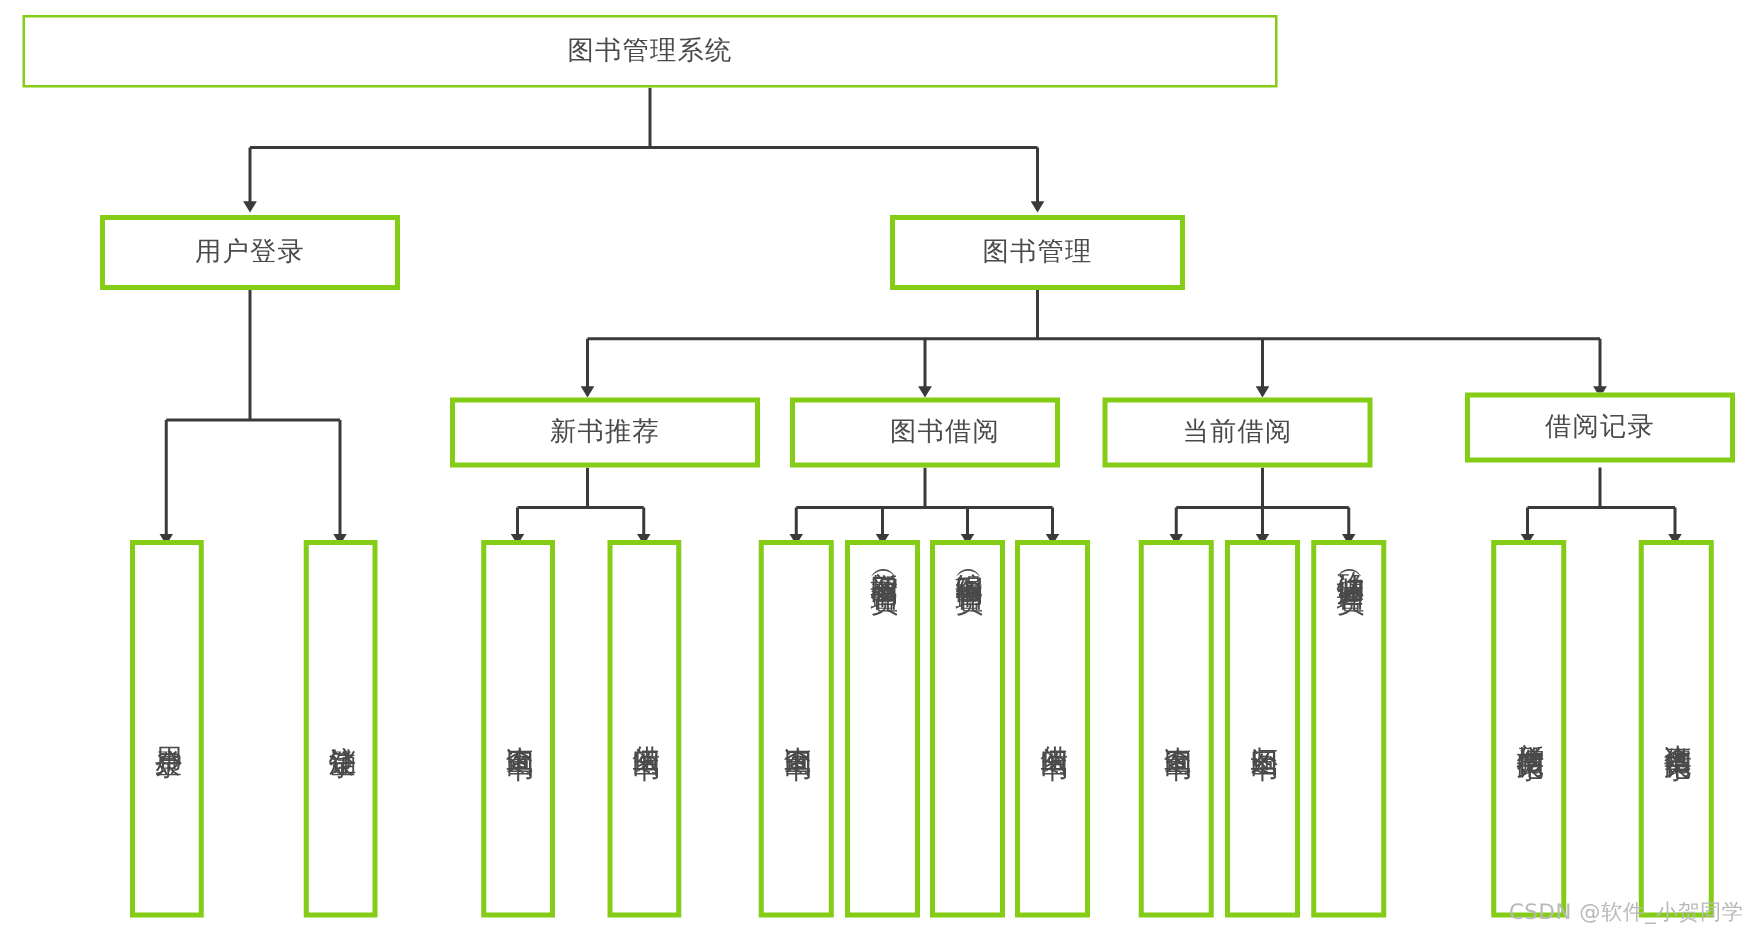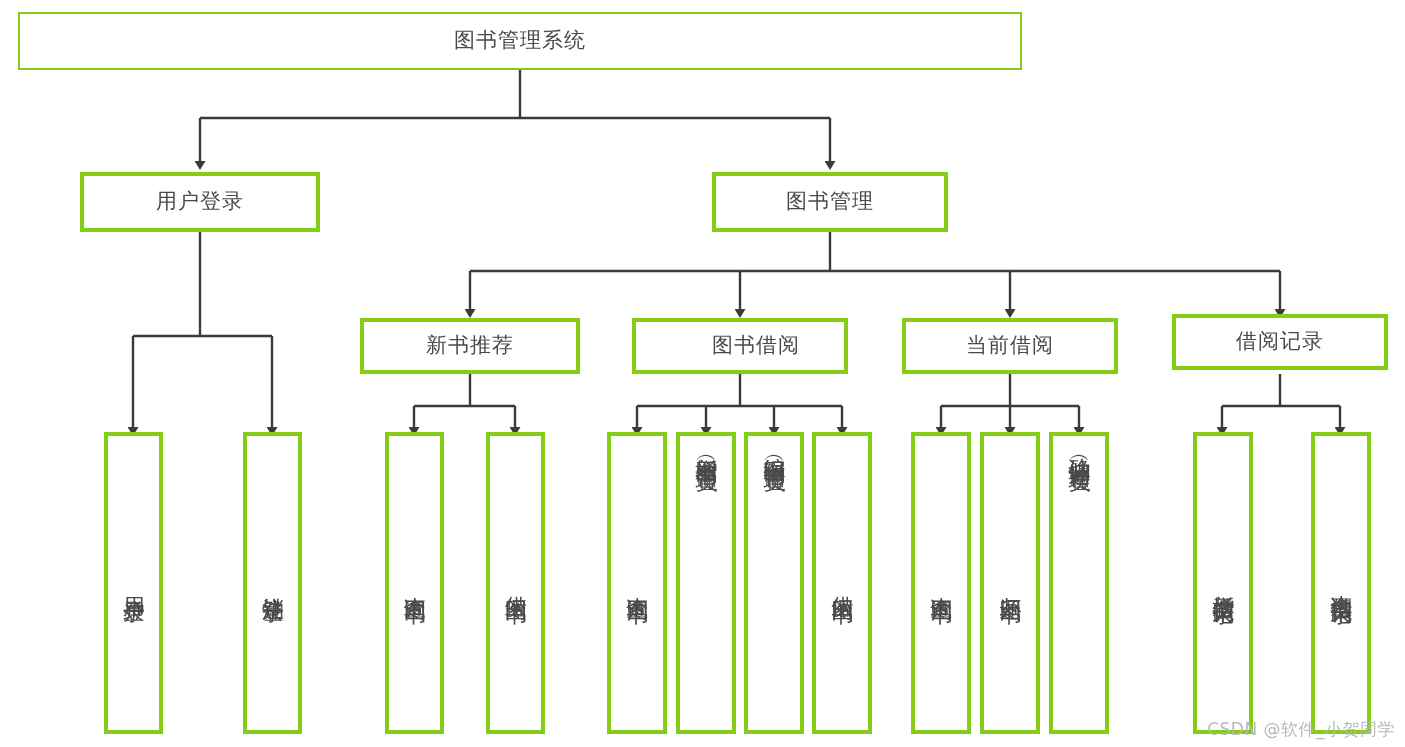--- a/index.html
+++ b/index.html
@@ -139,27 +139,27 @@
     <span class="node-label">图书管理系统</span>
   </div>
 
   <div class="node" style="left:80px; top:172px; width:240px; height:60px;">
     <span class="node-label">用户登录</span>
   </div>
   <div class="node" style="left:712px; top:172px; width:236px; height:60px;text-align:center;">
     <span class="node-label">图书管理</span>
   </div>
 
-  <div class="node" style="left:360px; top:318px; width:220px; height:56px;">
+  <div class="node" style="left:360px; top:318px; width:248px; height:56px;">
     <span class="node-label">新书推荐</span>
   </div>
   <div class="node" style="left:632px; top:318px; width:216px; height:56px;padding-left:32px;">
     <span class="node-label">图书借阅</span>
   </div>
-  <div class="node" style="left:902px; top:318px; width:216px; height:56px;">
+  <div class="node" style="left:882px; top:318px; width:216px; height:56px;">
     <span class="node-label">当前借阅</span>
   </div>
   <div class="node" style="left:1172px; top:314px; width:216px; height:56px;">
     <span class="node-label">借阅记录</span>
   </div>
 
   <div class="node leaf" style="left:104px; top:432px; width:59px; height:302px;">
     <span class="leaf-inner mid">
       <span class="node-label-v">用户登录</span>
     </span>

